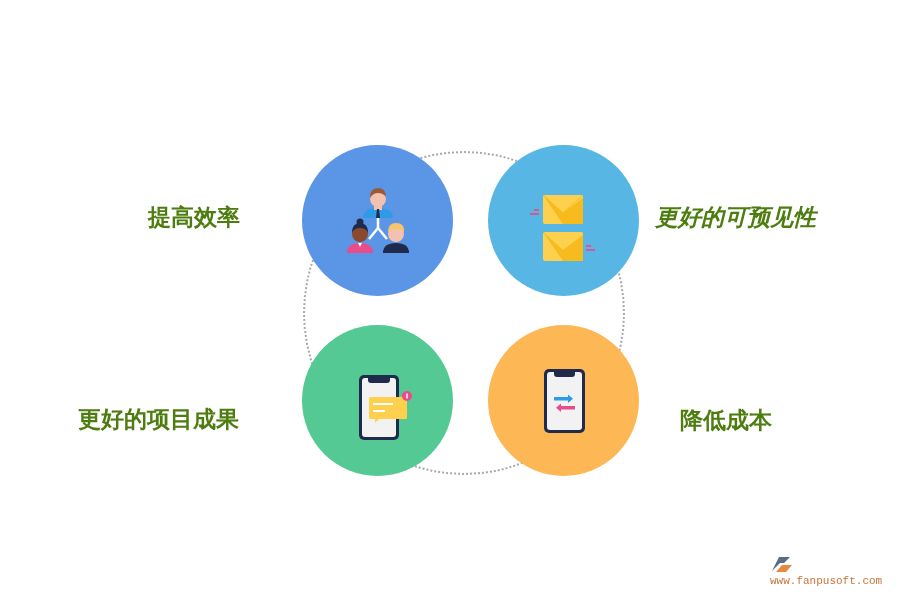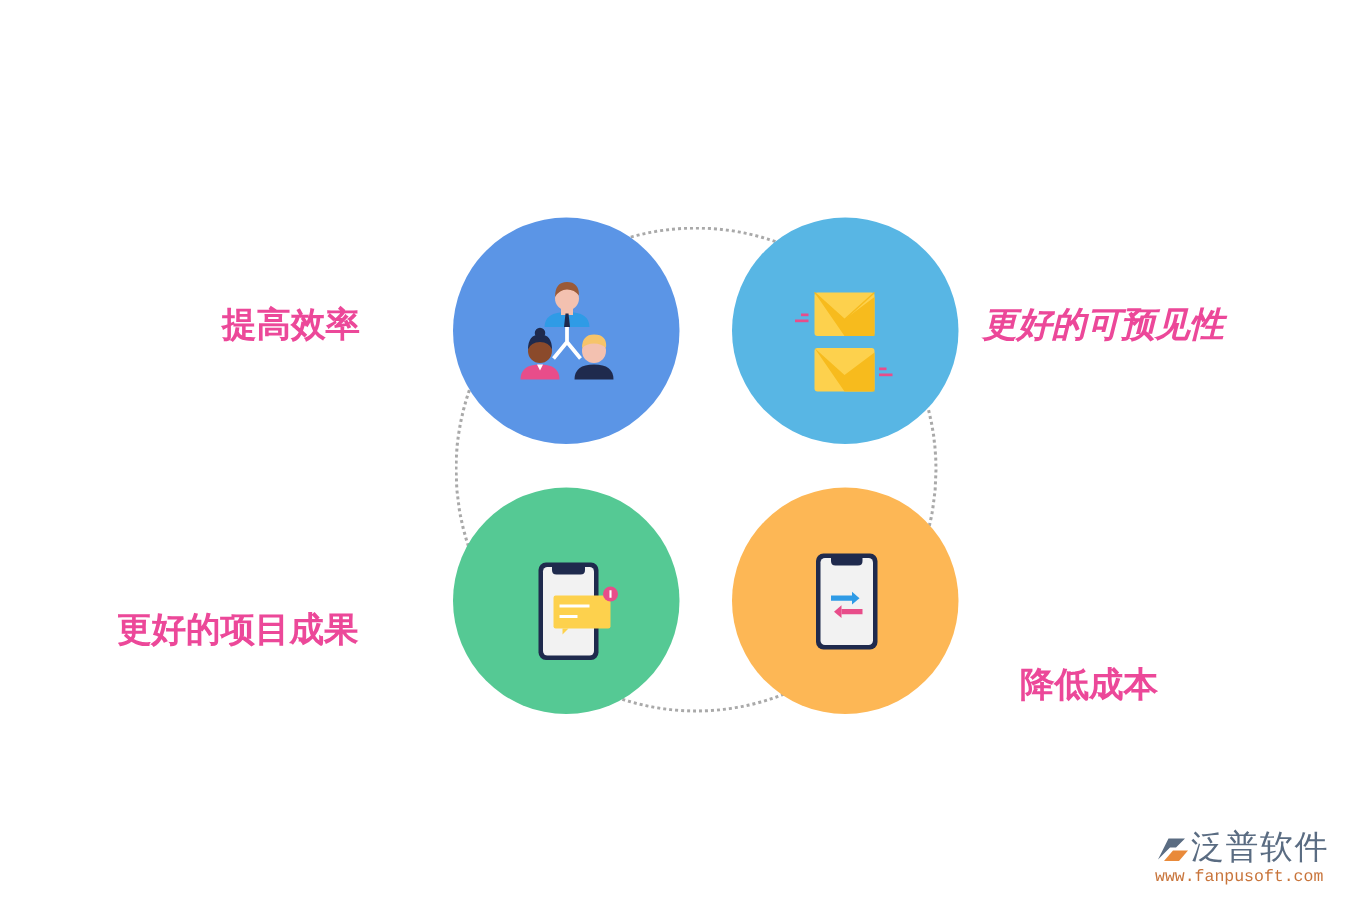--- a/index.html
+++ b/index.html
@@ -13,27 +13,27 @@
   }
   .circle {
     position: absolute; width: 151px; height: 151px; border-radius: 50%;
     display: flex; align-items: center; justify-content: center;
   }
   .c1 { left: 302px; top: 145px; }
   .c2 { left: 488px; top: 145px; }
   .c3 { left: 302px; top: 325px; }
   .c4 { left: 488px; top: 325px; }
   .label {
-    position: absolute; font-size: 23px; font-weight: bold; color: #ec4899;
+    position: absolute; font-size: 23px; font-weight: bold; color: #4d7c0f;
     white-space: nowrap; line-height: 30px;
   }
   .l1 { left: 148px; top: 202px; }
   .l2 { left: 655px; top: 202px; font-style: italic; }
   .l3 { left: 78px; top: 405px; font-family: Liberation Serif, serif; }
-  .l4 { left: 680px; top: 405px; margin-top: 37px; }
+  .l4 { left: 680px; top: 405px; }
   .logo {
     position: absolute; left: 770px; top: 553px; width: 125px; height: 44px;
   }
   .logo-row { display: flex; align-items: center; }
   .logo-text { font-size: 22px; color: #5a6c82; letter-spacing: 1px; line-height: 26px; }
   .logo-url { font-family: Liberation Mono, monospace; font-size: 11px; color: #c8743a; line-height: 13px; }
 </style>
 </head>
 <body>
 
@@ -106,16 +106,15 @@
 <div class="label l2">更好的可预见性</div>
 <div class="label l3">更好的项目成果</div>
 <div class="label l4">降低成本</div>
 
 <div class="logo">
   <div class="logo-row">
     <svg width="24" height="22" viewBox="0 0 24 22">
       <path d="M2 18 L9 4 L20 4 L14 10 L10 10 Z" fill="#5a6c82"></path>
       <path d="M6 19 L12 12 L22 12 L16 19 Z" fill="#e98a3a"></path>
     </svg>
-    <span class="logo-text">泛普软件</span>
   </div>
   <div class="logo-url">www.fanpusoft.com</div>
 </div>
 
 </body></html>

